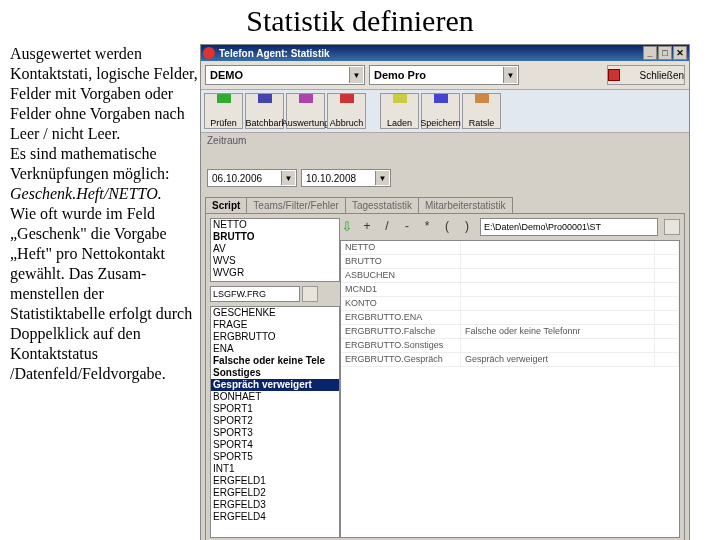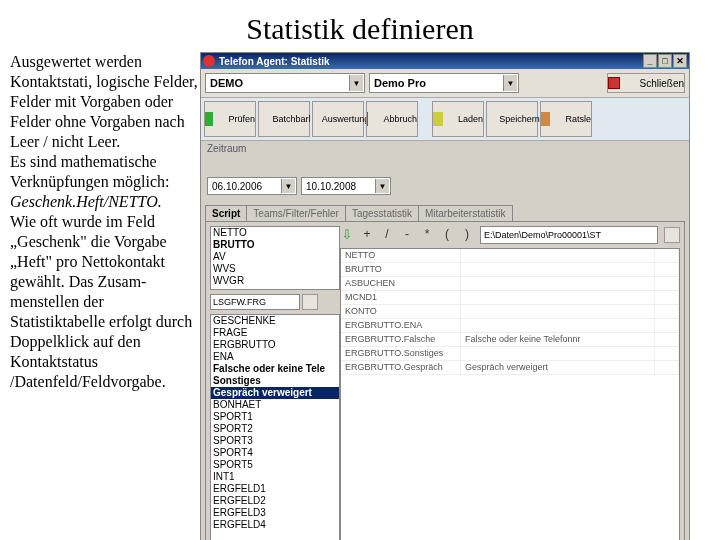--- a/index.html
+++ b/index.html
@@ -1,30 +1,30 @@
 <!DOCTYPE html>
 <html><head>
 <meta charset="utf-8">
 <style>
   * { box-sizing: border-box; margin: 0; padding: 0; }
   body { width: 720px; height: 540px; background: #fff; font-family: "Times New Roman", serif; position: relative; }
-  .slide-title { font-size: 30px; text-align: center; padding-top: 12px; padding-bottom: 6px; }
+  .slide-title { font-size: 30px; text-align: center; padding-top: 4px; padding-bottom: 6px; }
   .content { display: flex; }
   .left-text { width: 200px; padding-left: 10px; font-size: 16px; line-height: 1.25; }
   .left-text .italic { font-style: italic; }
   .app { width: 490px; font-family: Tahoma, Arial, sans-serif; font-size: 10px; background: #d4d0c8; border: 1px solid #888; }
   .titlebar { background: linear-gradient(#0a246a,#3a6ea5); color: #fff; height: 16px; display: flex; align-items: center; padding: 0 2px; font-size: 10px; font-weight: bold; }
   .titlebar .icon { width: 12px; height: 12px; background: #d33; margin-right: 4px; border-radius: 50%; }
   .titlebar .spacer { flex: 1; }
   .winctl { display: flex; gap: 1px; }
   .winbtn { width: 14px; height: 14px; background: #d4d0c8; border: 1px solid #888; color: #000; font-size: 9px; line-height: 12px; text-align: center; }
   .topbar { display: flex; align-items: center; gap: 4px; padding: 4px; background: #e4e0d8; border-bottom: 1px solid #aaa; }
   .combo { background: #fff; border: 1px solid #888; height: 20px; display: flex; align-items: center; padding: 0 4px; font-size: 11px; position: relative; }
   .combo .arrow { position: absolute; right: 1px; top: 1px; bottom: 1px; width: 14px; background: #d4d0c8; border-left: 1px solid #888; display: flex; align-items: center; justify-content: center; font-size: 8px; color: #000; }
-  .btn { background: #e8e4dc; border: 1px solid #999; height: 36px; width: 52px; display: flex; flex-direction: row; align-items: center; justify-content: center; font-size: 9px; gap: 15px; }
+  .btn { background: #e8e4dc; border: 1px solid #999; height: 36px; width: 39px; display: flex; flex-direction: column; align-items: center; justify-content: center; font-size: 9px; gap: 15px; }
   .btn .ico { width: 14px; height: 14px; background: #888; }
   .btnrow { display: flex; gap: 2px; padding: 3px; background: #e1e8f0; border-bottom: 1px solid #aaa; }
   .close-btn { height: 20px; width: 78px; background: #e8e4dc; border: 1px solid #999; display: flex; align-items: center; justify-content: center; font-size: 10px; gap: 20px; }
   .close-btn .ico { width: 12px; height: 12px; background: #c33; border: 1px solid #800; }
   .section-label { font-size: 10px; color: #556; padding: 2px 6px; }
   .zeitraum { display: flex; gap: 4px; padding: 2px 6px 6px; align-items: center; margin-top: 19px; }
   .date { width: 90px; height: 18px; background: #fff; border: 1px solid #888; display: flex; align-items: center; padding: 0 4px; font-size: 10px; position: relative; }
   .date .arrow { position: absolute; right: 1px; top: 1px; bottom: 1px; width: 14px; background: #d4d0c8; border-left: 1px solid #888; display: flex; align-items: center; justify-content: center; font-size: 8px; }
   .tabs-area { margin: 4px; background: #d4d0c8; }
   .tabstrip { display: flex; font-size: 10px; }

